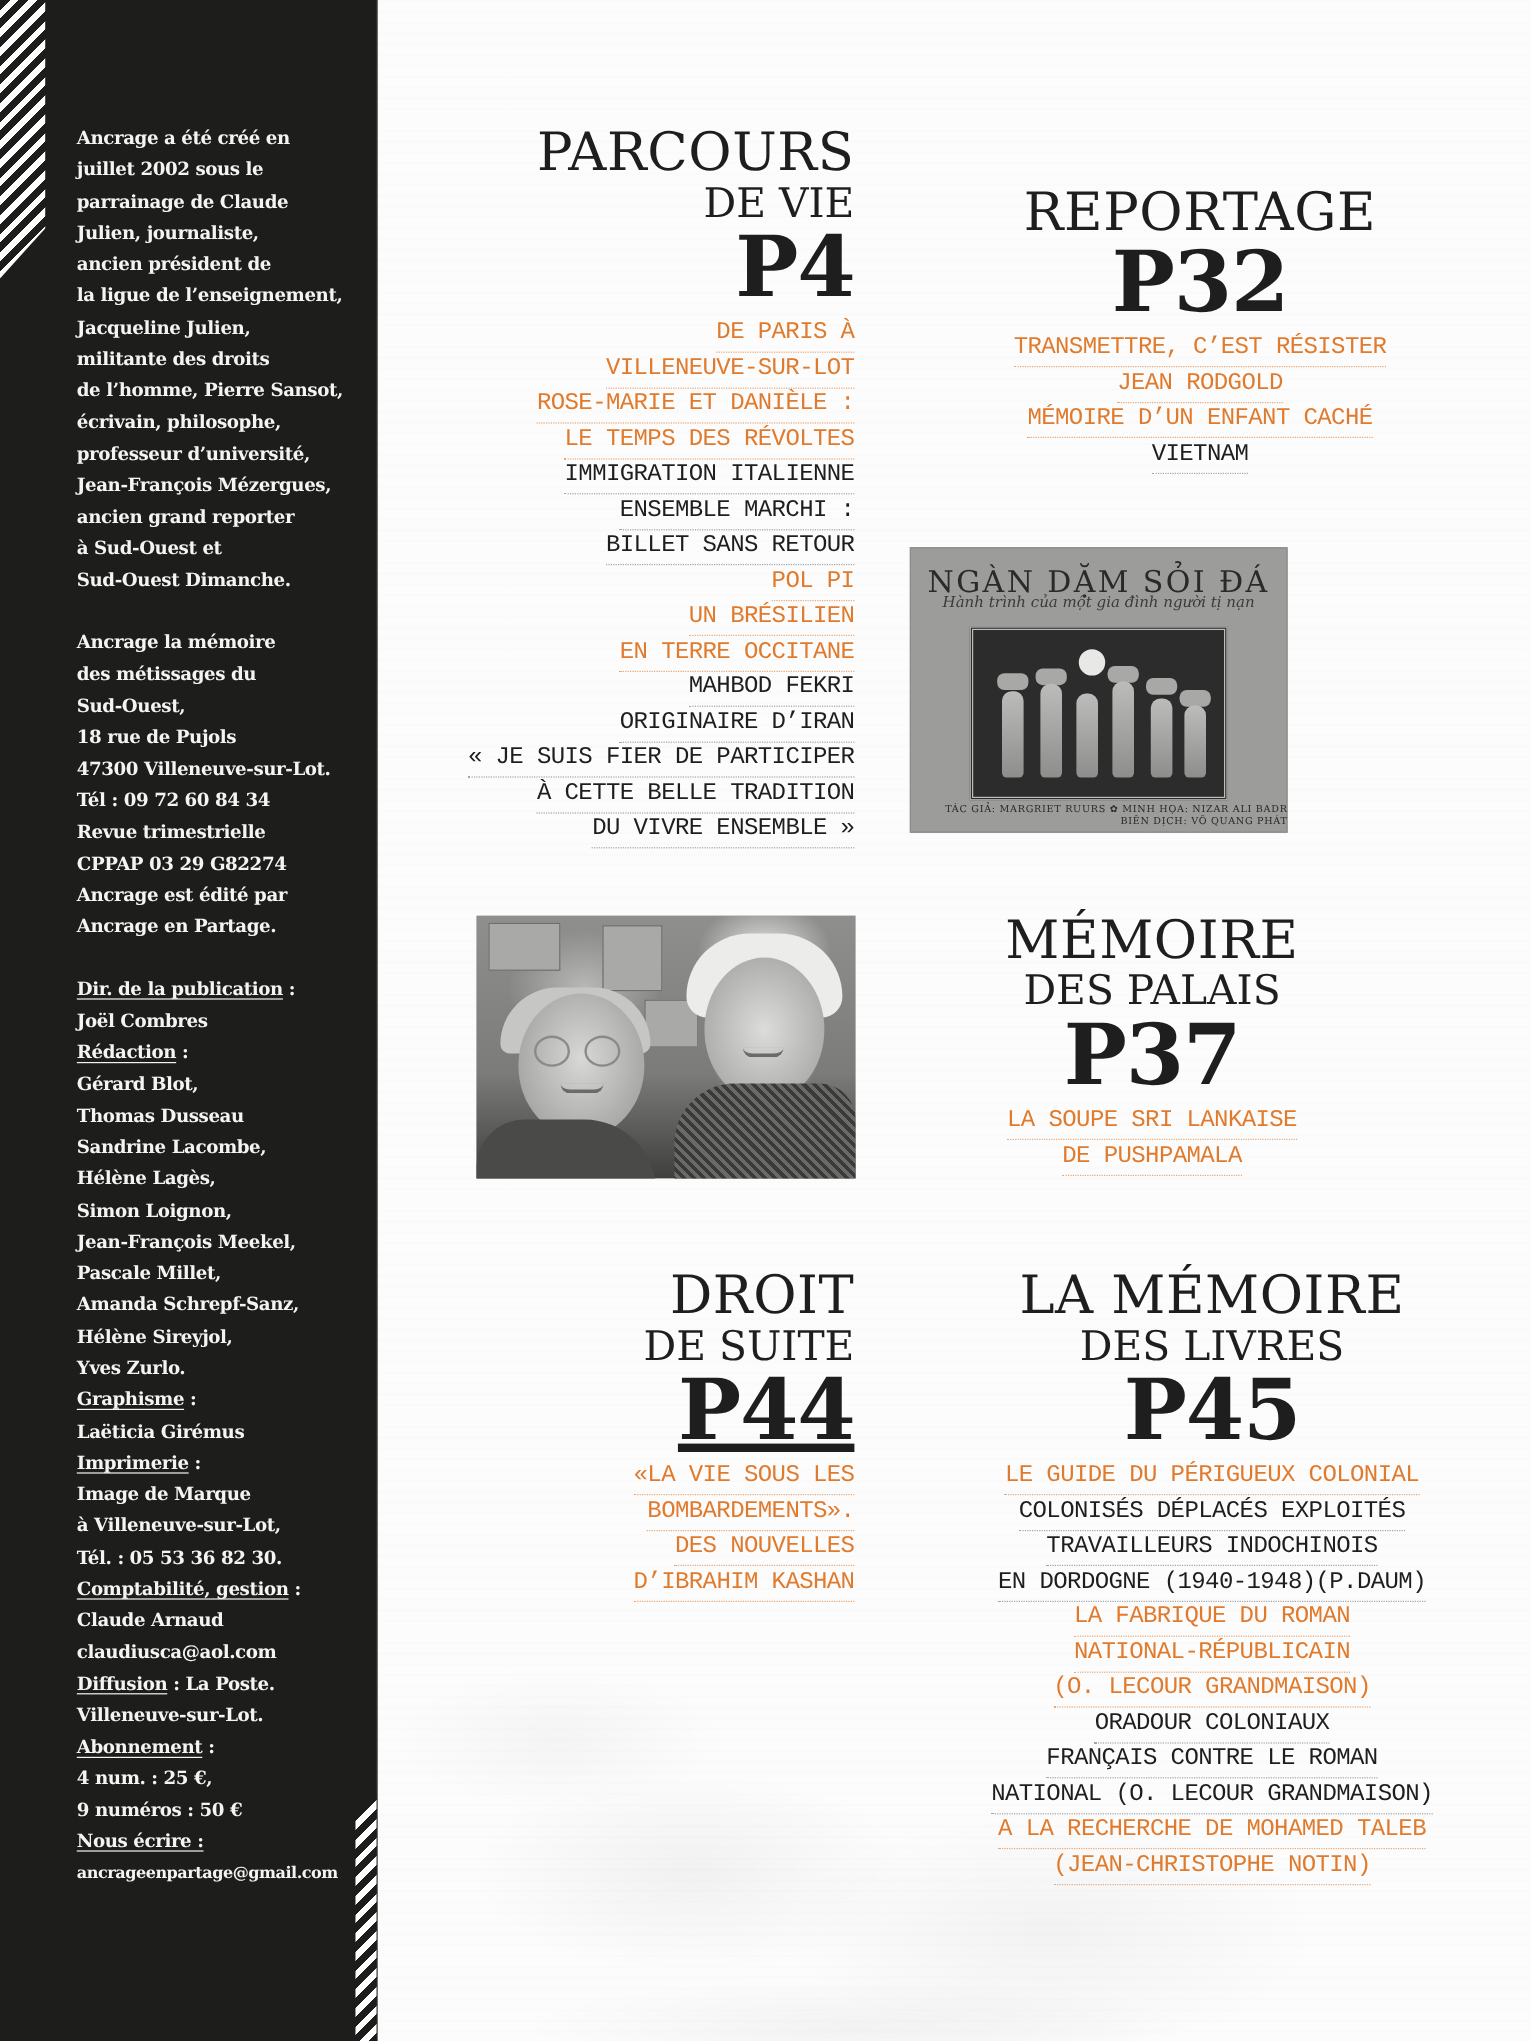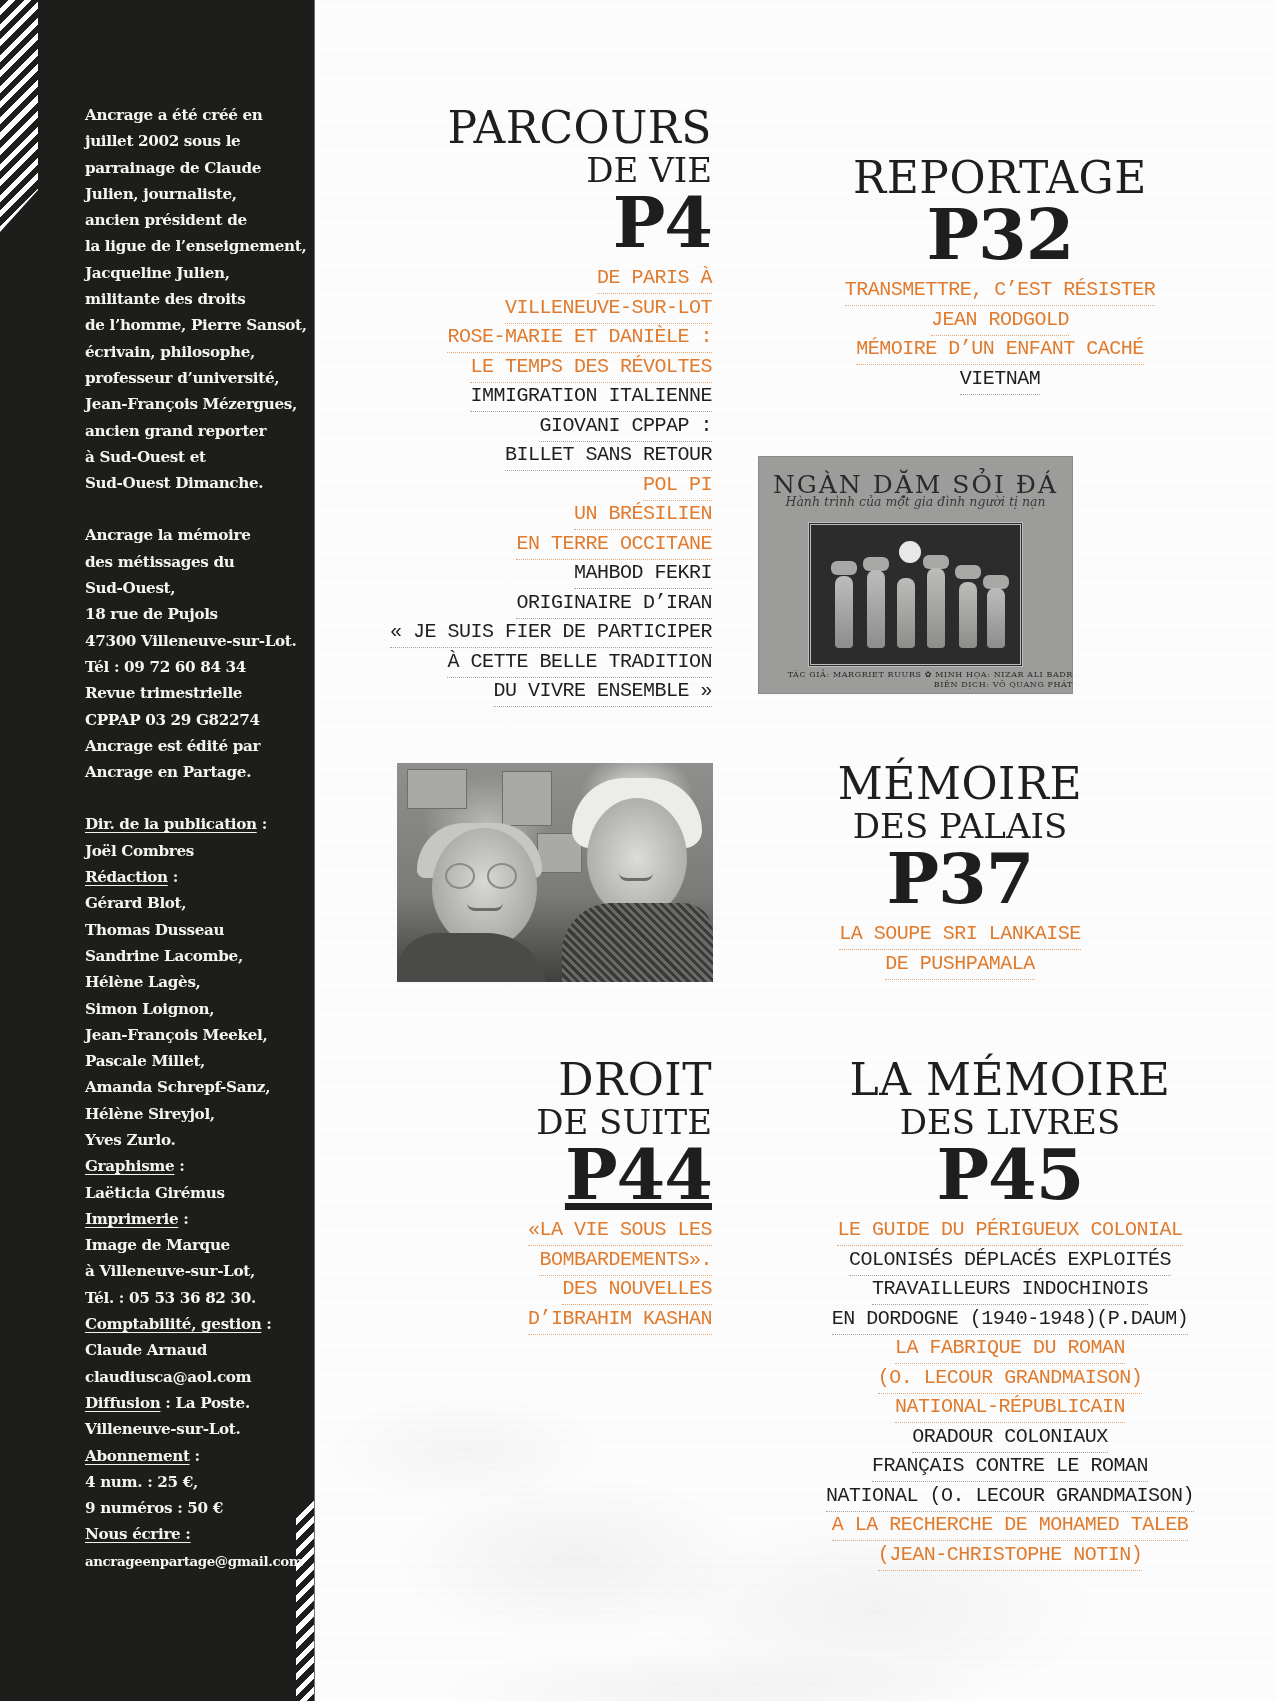--- a/index.html
+++ b/index.html
@@ -40,21 +40,21 @@
     .side-text {
       position: absolute; left: 64px; top: 102px; width: 250px;
       color: #f4f4f2;
       font-family: "DejaVu Serif", serif;
       font-weight: bold;
       font-size: 15.2px;
       line-height: 26.3px;
       letter-spacing: -0.35px;
       white-space: nowrap;
     }
-    .side-text .line { display: block; margin-left: 21px; }
+    .side-text .line { display: block; }
     .side-text .gap { display: block; height: 26px; }
     .side-text .u { text-decoration: underline; text-underline-offset: 3px; text-decoration-thickness: 1px; }
     .side-text .small { font-size: 13.4px; letter-spacing: -0.4px; }
 
     
     .sec { position: absolute; }
     .sec.right-al { text-align: right; }
     .sec.left-al { text-align: center; }
     .h-big {
       display: block;
@@ -231,21 +231,21 @@
 <section class="sec right-al" style="left:380px; top:104px; width:332px;">
   <span class="h-big">PARCOURS</span>
   <span class="h-mid" style="margin-top:-2px;">DE VIE</span>
   <span class="h-page" style="margin-top:-4px; margin-bottom:6px;">P4</span>
   <div class="items">
     <span class="item-row"><span class="item orange">DE PARIS À</span></span>
     <span class="item-row"><span class="item orange">VILLENEUVE-SUR-LOT</span></span>
     <span class="item-row"><span class="item orange">ROSE-MARIE ET DANIÈLE :</span></span>
     <span class="item-row"><span class="item orange">LE TEMPS DES RÉVOLTES</span></span>
     <span class="item-row"><span class="item dark">IMMIGRATION ITALIENNE</span></span>
-    <span class="item-row"><span class="item dark">GIOVANI CPPAP :</span></span>
+    <span class="item-row"><span class="item dark">ENSEMBLE MARCHI :</span></span>
     <span class="item-row"><span class="item dark">BILLET SANS RETOUR</span></span>
     <span class="item-row"><span class="item orange">POL PI</span></span>
     <span class="item-row"><span class="item orange">UN BRÉSILIEN</span></span>
     <span class="item-row"><span class="item orange">EN TERRE OCCITANE</span></span>
     <span class="item-row"><span class="item dark">MAHBOD FEKRI</span></span>
     <span class="item-row"><span class="item dark">ORIGINAIRE D’IRAN</span></span>
     <span class="item-row"><span class="item dark">« JE SUIS FIER DE PARTICIPER</span></span>
     <span class="item-row"><span class="item dark">À CETTE BELLE TRADITION</span></span>
     <span class="item-row"><span class="item dark">DU VIVRE ENSEMBLE »</span></span>
   </div>
@@ -326,21 +326,21 @@
 <section class="sec left-al" style="left:760px; top:1056px; width:500px;">
   <span class="h-big">LA MÉMOIRE</span>
   <span class="h-mid" style="margin-top:-2px;">DES LIVRES</span>
   <span class="h-page" style="margin-top:-4px; margin-bottom:6px;">P45</span>
   <div class="items">
     <span class="item-row"><span class="item orange">LE GUIDE DU PÉRIGUEUX COLONIAL</span></span>
     <span class="item-row"><span class="item dark">COLONISÉS DÉPLACÉS EXPLOITÉS</span></span>
     <span class="item-row"><span class="item dark">TRAVAILLEURS INDOCHINOIS</span></span>
     <span class="item-row"><span class="item dark">EN DORDOGNE (1940-1948)(P.DAUM)</span></span>
     <span class="item-row"><span class="item orange">LA FABRIQUE DU ROMAN</span></span>
+    <span class="item-row"><span class="item orange">NATIONAL-RÉPUBLICAIN</span></span>
     <span class="item-row"><span class="item orange">(O. LECOUR GRANDMAISON)</span></span>
-    <span class="item-row"><span class="item orange">NATIONAL-RÉPUBLICAIN</span></span>
     <span class="item-row"><span class="item dark">ORADOUR COLONIAUX</span></span>
     <span class="item-row"><span class="item dark">FRANÇAIS CONTRE LE ROMAN</span></span>
     <span class="item-row"><span class="item dark">NATIONAL (O. LECOUR GRANDMAISON)</span></span>
     <span class="item-row"><span class="item orange">A LA RECHERCHE DE  MOHAMED TALEB</span></span>
     <span class="item-row"><span class="item orange">(JEAN-CHRISTOPHE NOTIN)</span></span>
   </div>
 </section>
 
 </body></html>

